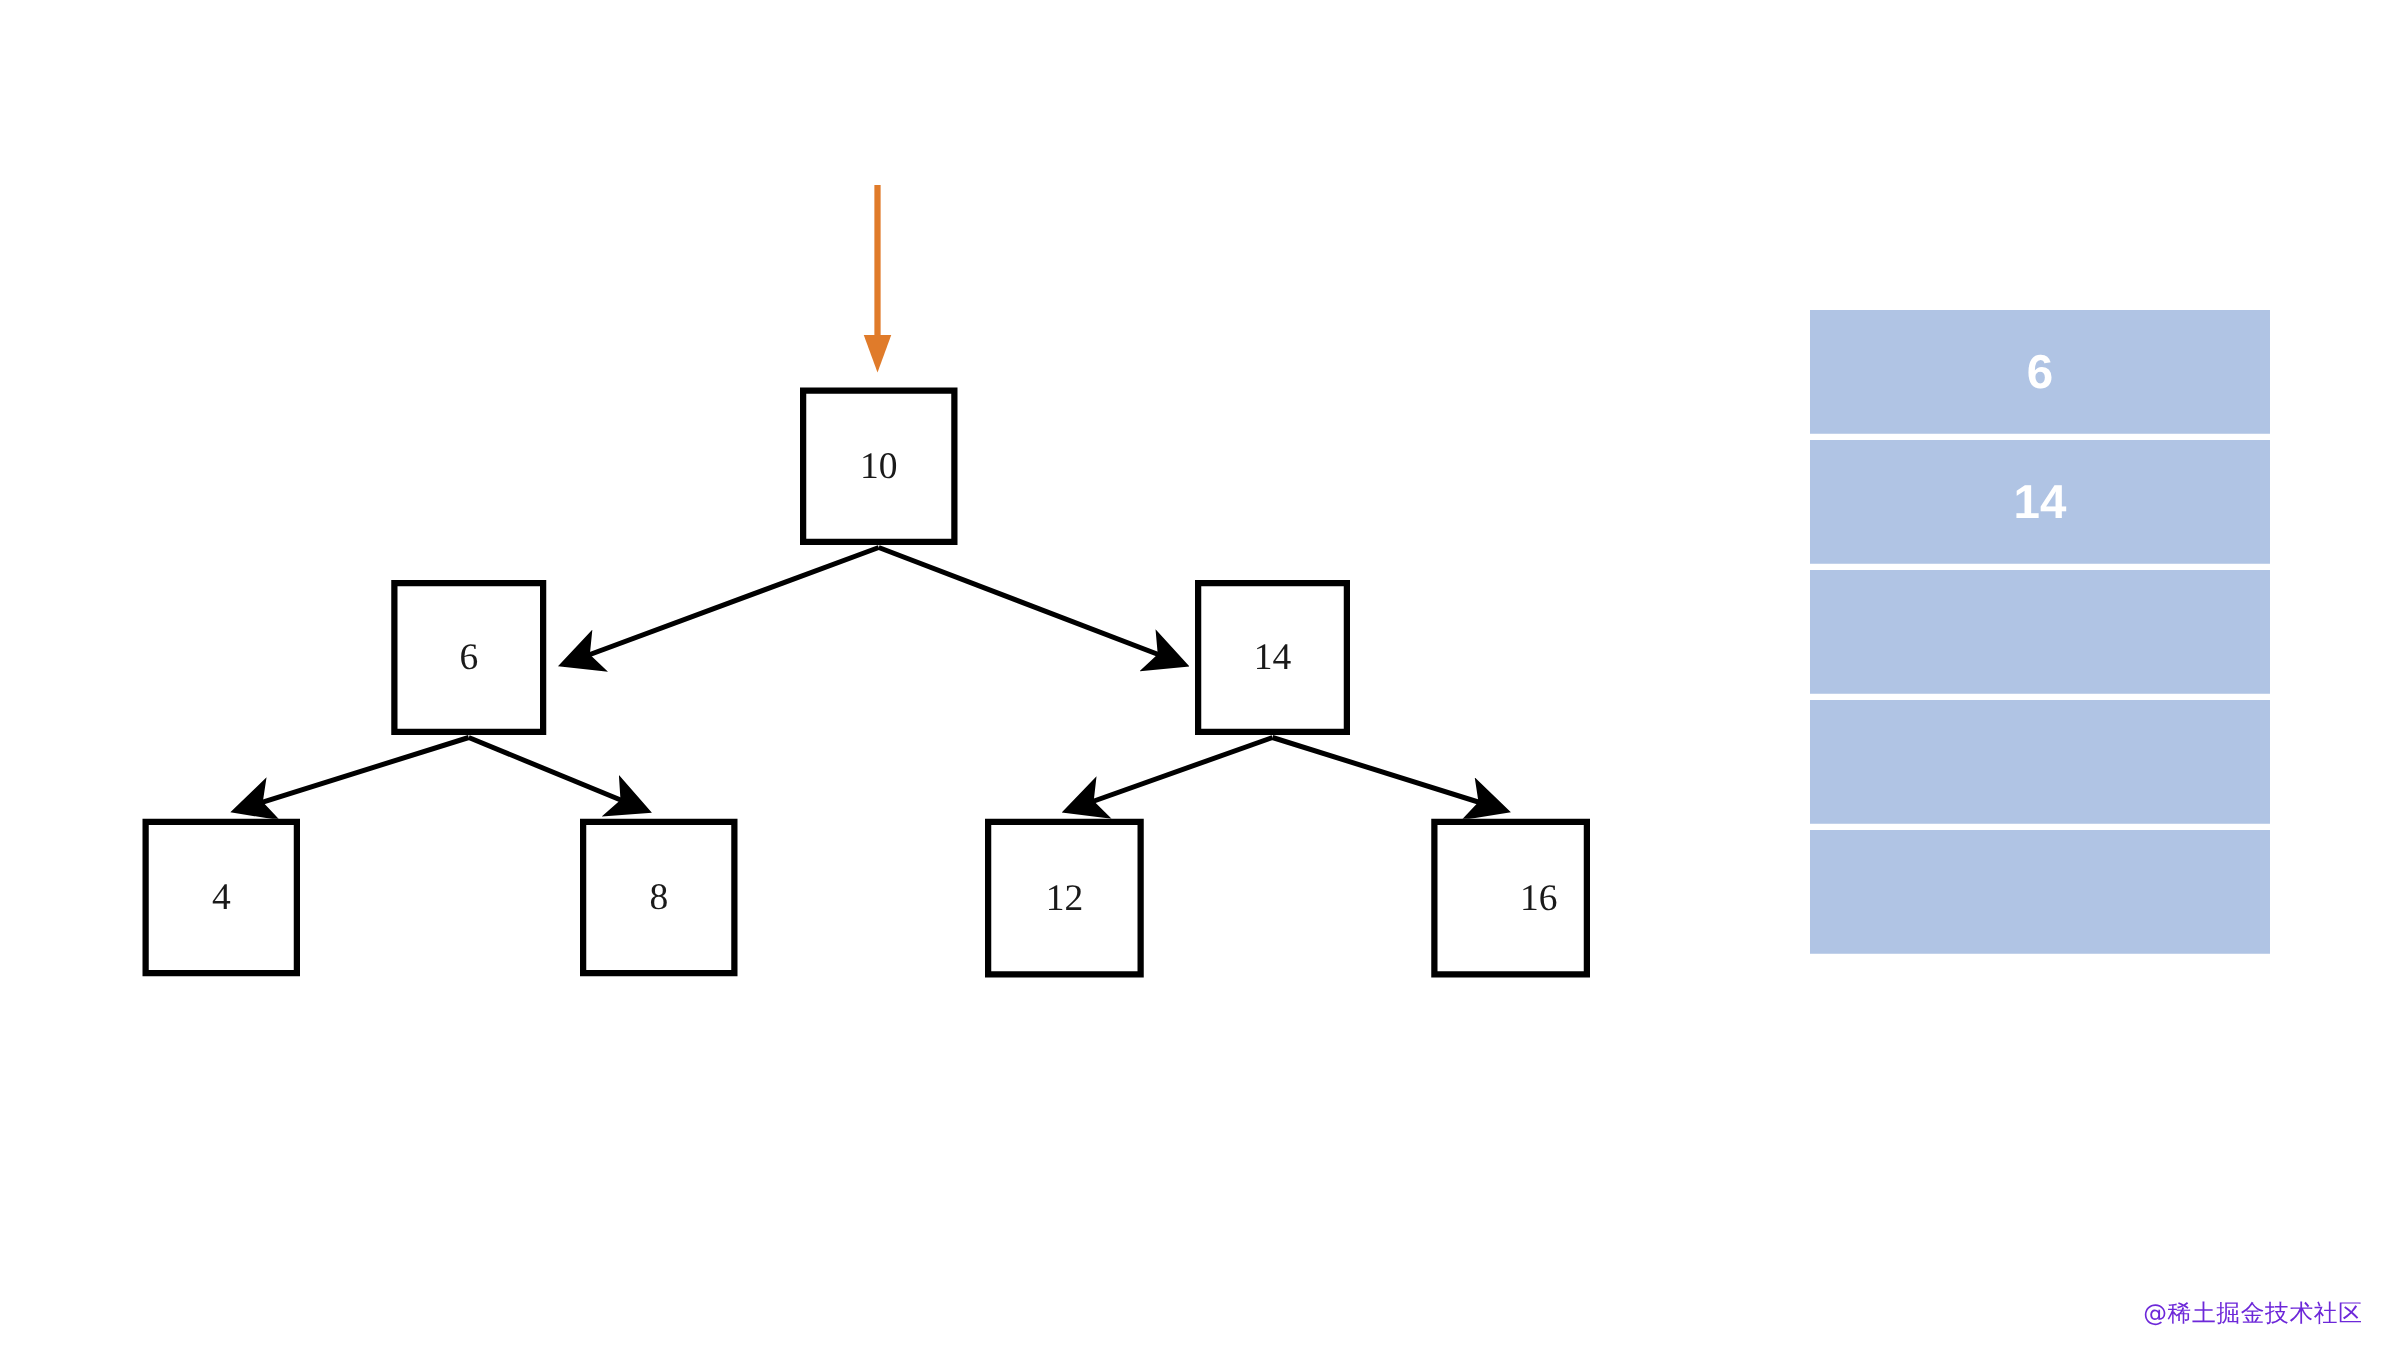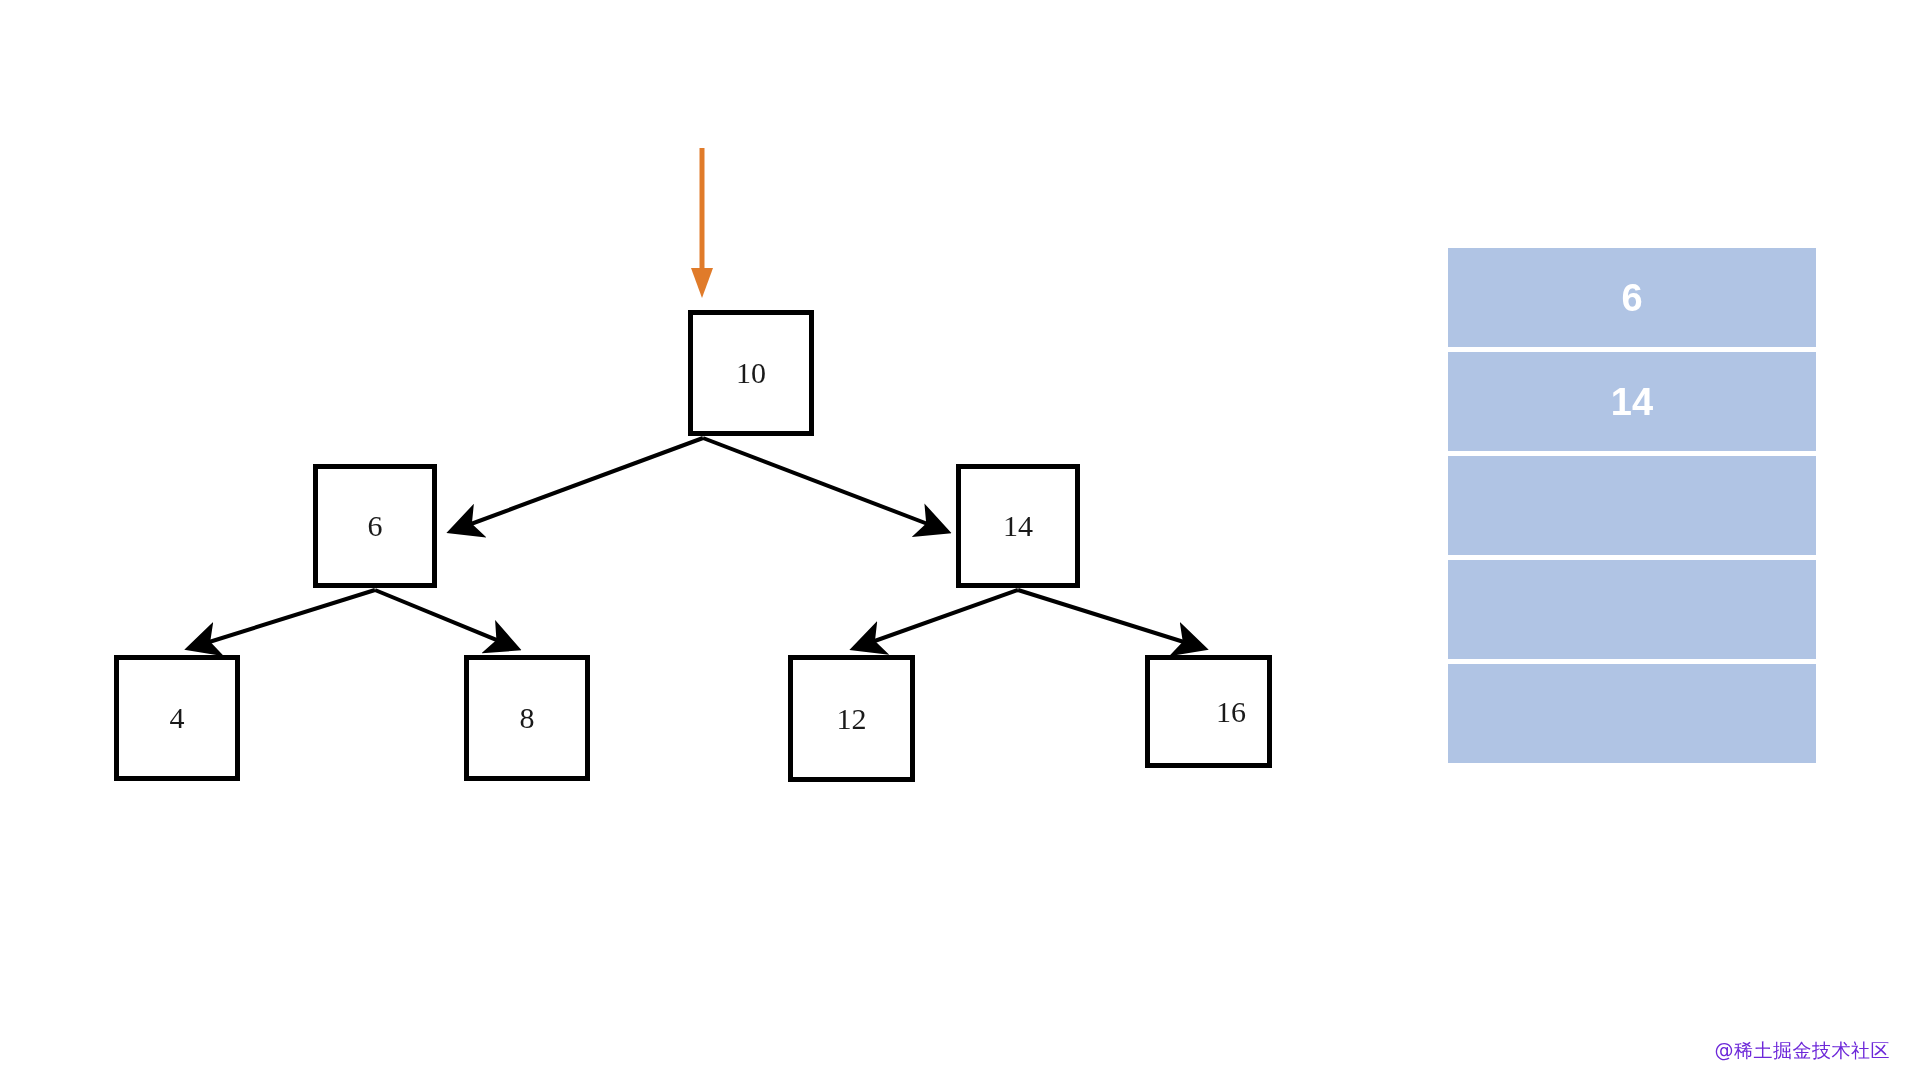--- a/index.html
+++ b/index.html
@@ -108,39 +108,39 @@
   </svg>
 
   <svg id="entry-arrow-svg" style="position:absolute;left:0;top:0;width:1920px;height:1080px;pointer-events:none;" viewBox="0 0 1920 1080" xmlns="http://www.w3.org/2000/svg">
     <g id="entry-arrow-group">
         <line x1="702" y1="148" x2="702" y2="270" stroke="#e07b2a" stroke-width="5"></line>
         <polygon points="691,268 713,268 702,298" fill="#e07b2a"></polygon>
       </g>
   </svg>
 
   <div id="node-layer">
-      <div class="tree-node" style="left: 640px; top: 310px; width: 126px; height: 126px; border-width: 5px; border-color: rgb(0, 0, 0); background: rgb(255, 255, 255); margin-left: 48px;">
+      <div class="tree-node" style="left: 640px; top: 310px; width: 126px; height: 126px; border-width: 5px; border-color: rgb(0, 0, 0); background: rgb(255, 255, 255);">
         <span class="node-label" style="font-size: 30px; color: rgb(26, 26, 26);">10</span>
       </div>
       <div class="tree-node" style="left: 313px; top: 464px; width: 124px; height: 124px; border-width: 5px; border-color: rgb(0, 0, 0); background: rgb(255, 255, 255);">
         <span class="node-label" style="font-size: 30px; color: rgb(26, 26, 26);">6</span>
       </div>
       <div class="tree-node" style="left: 956px; top: 464px; width: 124px; height: 124px; border-width: 5px; border-color: rgb(0, 0, 0); background: rgb(255, 255, 255);">
         <span class="node-label" style="font-size: 30px; color: rgb(26, 26, 26);">14</span>
       </div>
       <div class="tree-node" style="left: 114px; top: 655px; width: 126px; height: 126px; border-width: 5px; border-color: rgb(0, 0, 0); background: rgb(255, 255, 255);">
         <span class="node-label" style="font-size: 30px; color: rgb(26, 26, 26);">4</span>
       </div>
       <div class="tree-node" style="left: 464px; top: 655px; width: 126px; height: 126px; border-width: 5px; border-color: rgb(0, 0, 0); background: rgb(255, 255, 255);">
         <span class="node-label" style="font-size: 30px; color: rgb(26, 26, 26);">8</span>
       </div>
       <div class="tree-node" style="left: 788px; top: 655px; width: 127px; height: 127px; border-width: 5px; border-color: rgb(0, 0, 0); background: rgb(255, 255, 255);">
         <span class="node-label" style="font-size: 30px; color: rgb(26, 26, 26);">12</span>
       </div>
-      <div class="tree-node" style="left: 1145px; top: 655px; width: 127px; height: 113px; border-width: 5px; border-color: rgb(0, 0, 0); background: rgb(255, 255, 255); padding-left: 45px;">
+      <div class="tree-node" style="left: 1145px; top: 655px; width: 127px; height: 127px; border-width: 5px; border-color: rgb(0, 0, 0); background: rgb(255, 255, 255); padding-left: 45px;">
         <span class="node-label" style="font-size: 30px; color: rgb(26, 26, 26);">16</span>
       </div>
     </div>
 
   <div id="stack-panel" style="left: 1448px; top: 248px; width: 368px; height: 515px;">
       <div class="stack-cell" style="left: 0px; top: 0px; width: 368px; height: 99px; background: rgb(176, 196, 228);">
         <span class="cell-label" style="color: rgb(255, 255, 255);">6</span>
       </div>
       <div class="stack-cell" style="left: 0px; top: 104px; width: 368px; height: 99px; background: rgb(176, 196, 228);">
         <span class="cell-label" style="color: rgb(255, 255, 255);">14</span>

